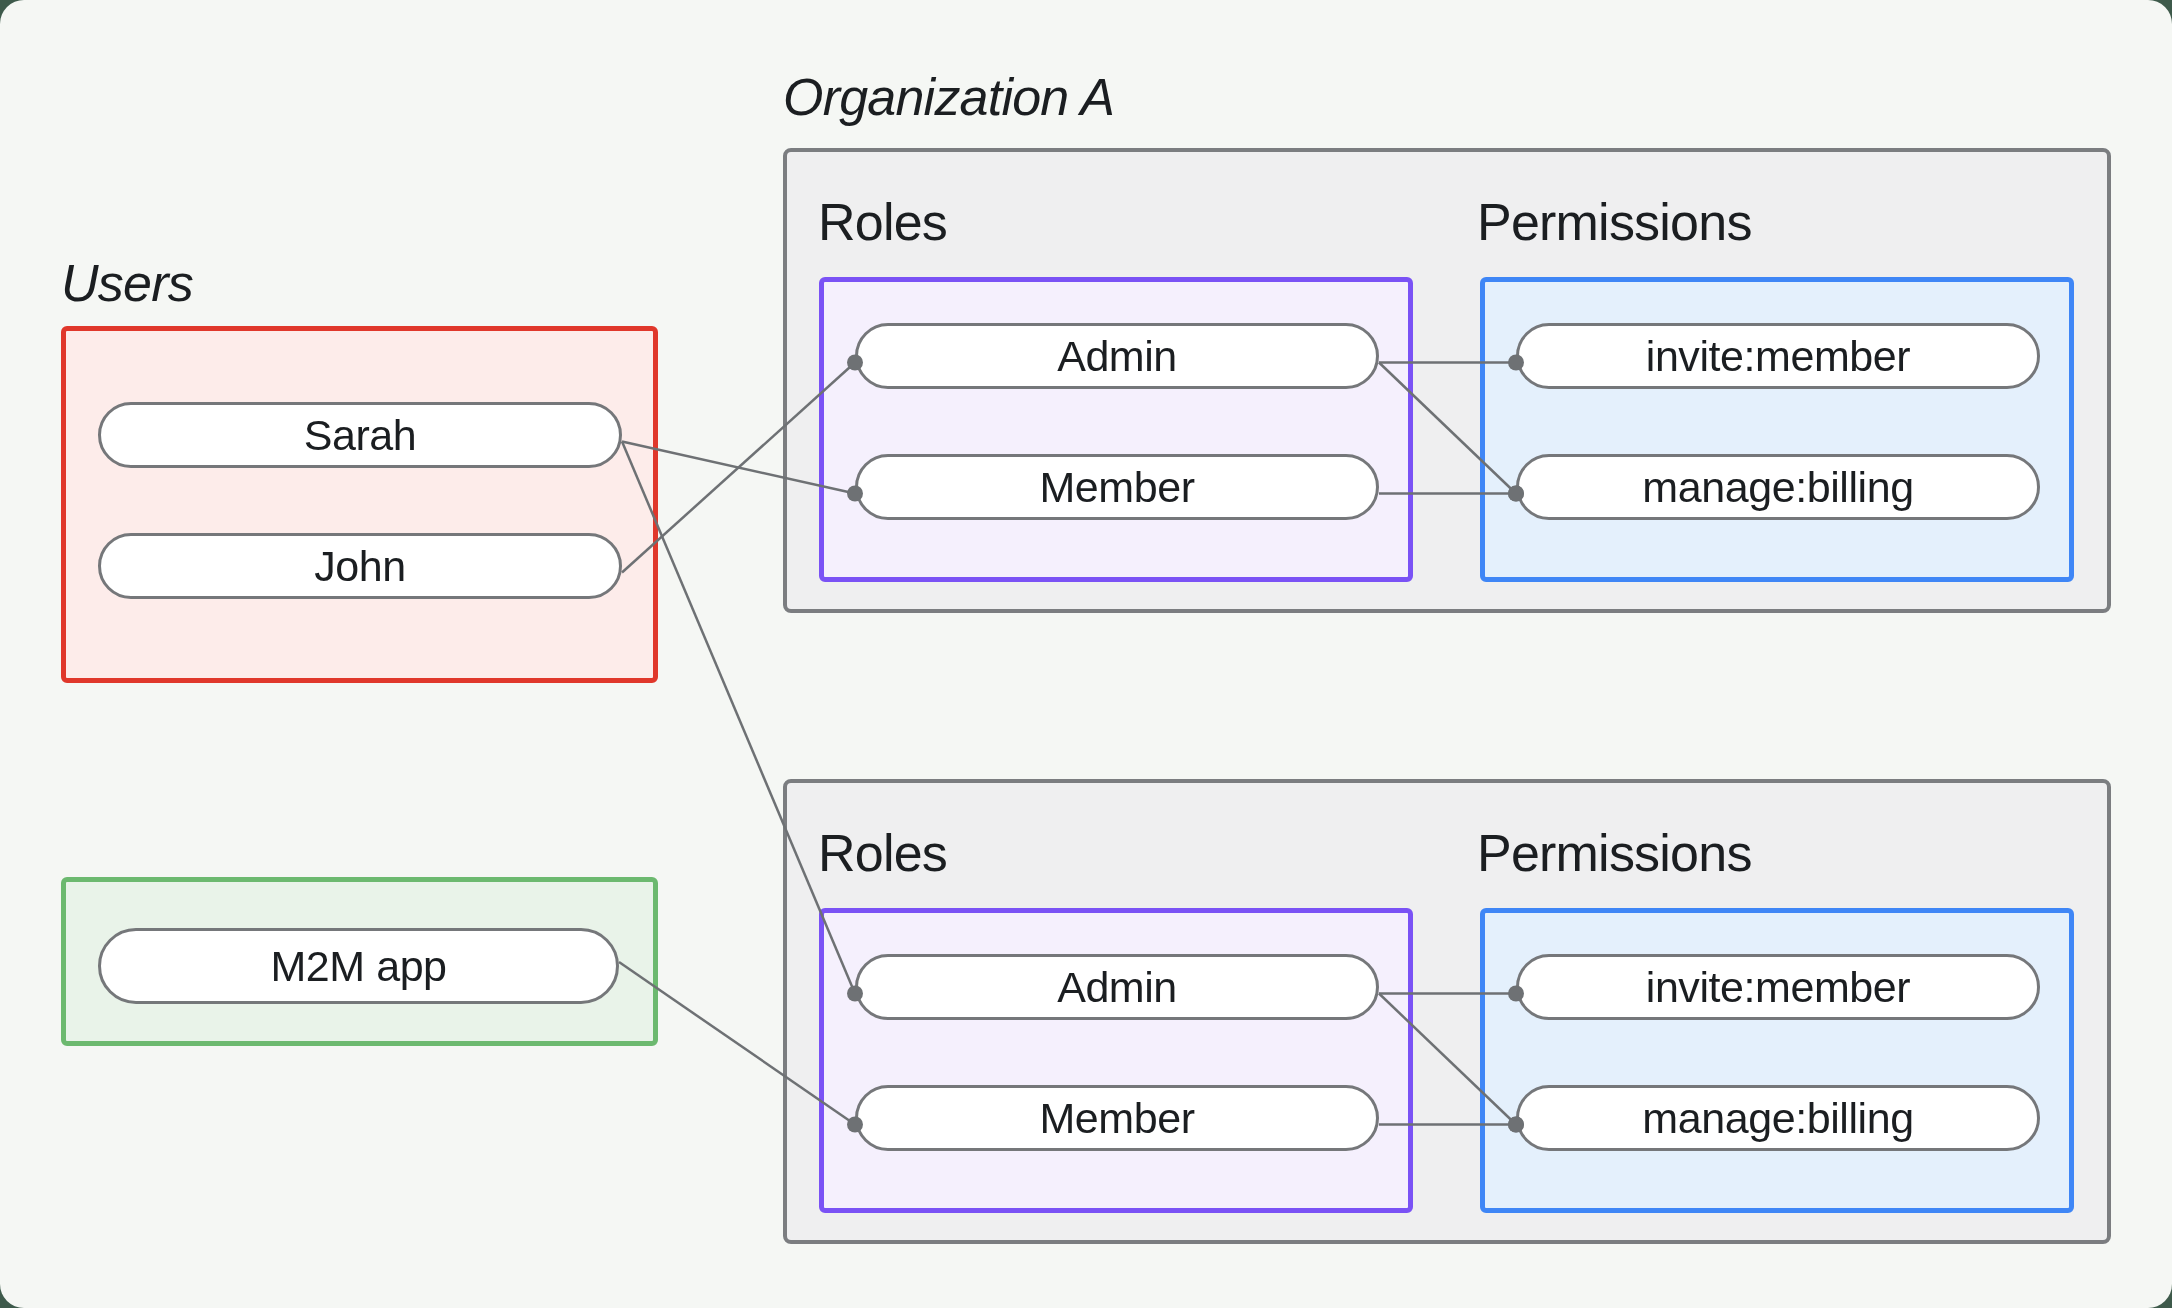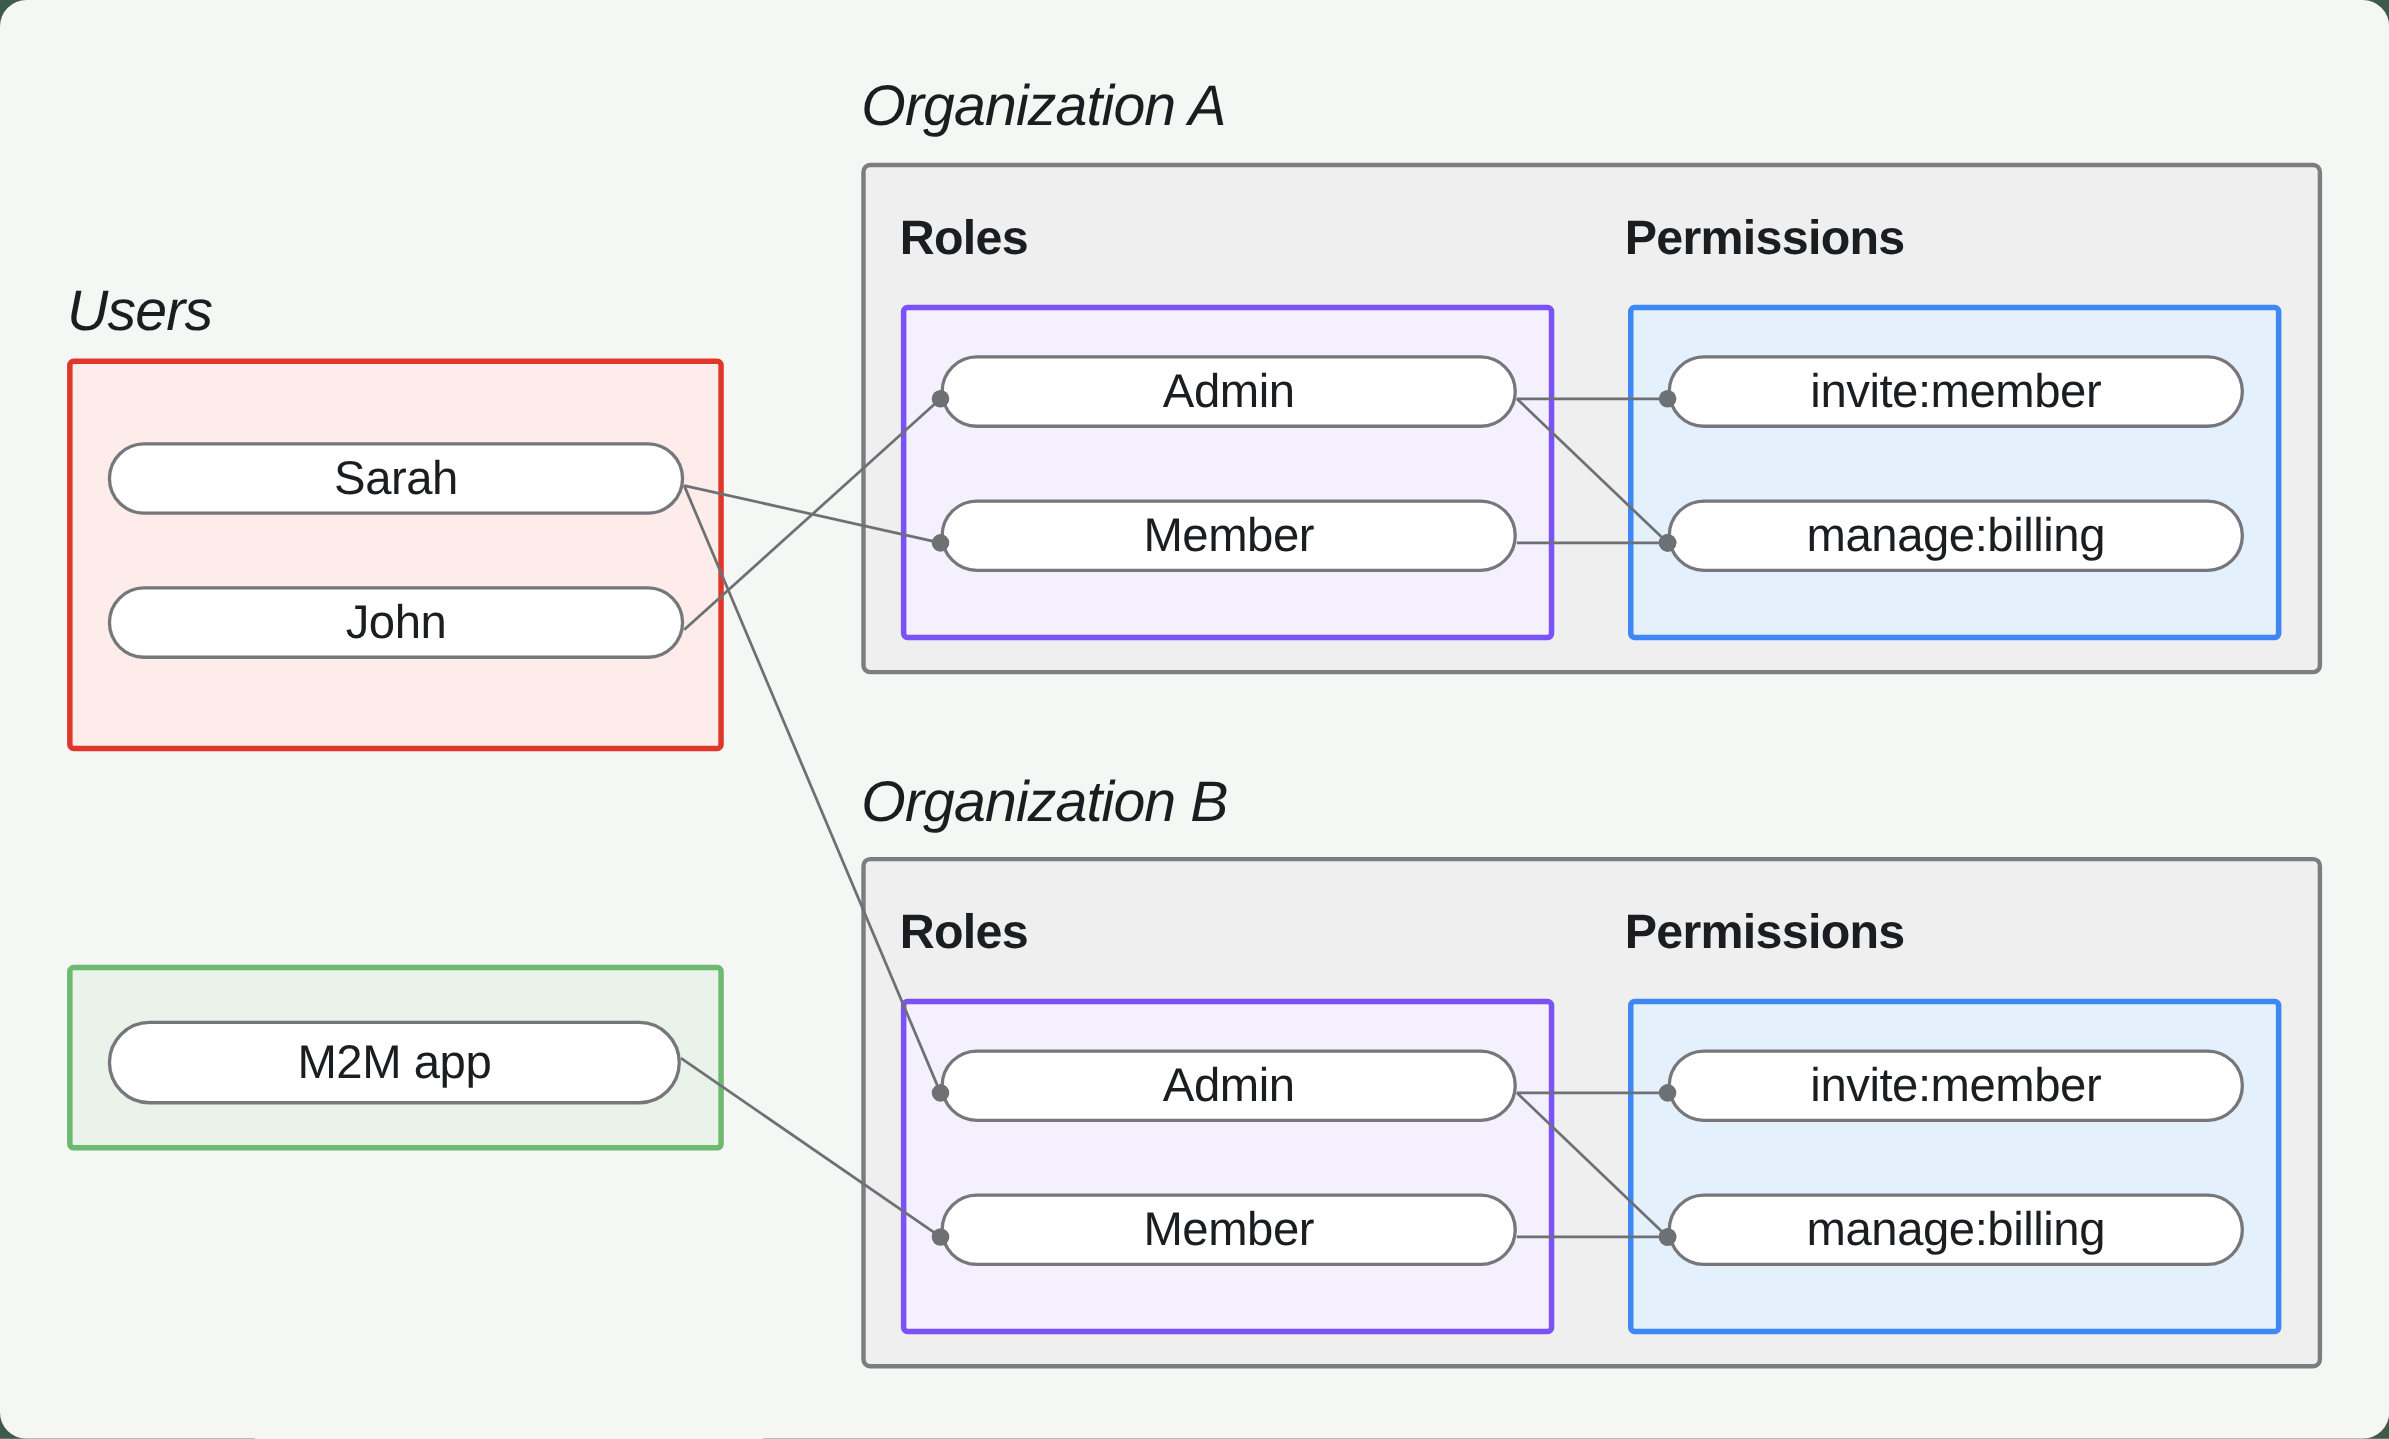--- a/index.html
+++ b/index.html
@@ -11,21 +11,21 @@
   .canvas{
     position:relative;width:2172px;height:1308px;
     background:var(--page-bg,#f5f7f4);
     border-radius:24px;overflow:hidden;
   }
   .title{
     position:absolute;font-size:52px;font-weight:500;line-height:1.2;
     color:var(--text,#1b1e21);letter-spacing:-0.015em;white-space:nowrap;font-style:italic;
   }
   .sublabel{
-    position:absolute;font-size:44px;font-weight:700;line-height:1.2;
+    position:absolute;font-size:52px;font-weight:400;line-height:1.2;
     color:var(--text,#1b1e21);letter-spacing:-0.015em;white-space:nowrap;
   }
   .groupbox{position:absolute;border-radius:6px;box-sizing:border-box;}
   .users-box{border:5px solid var(--users-border,#e0372b);background:var(--users-bg,#fdecea);}
   .m2m-box{border:5px solid var(--m2m-border,#6cb96f);background:var(--m2m-bg,#e9f3e9);}
   .orgbox{
     position:absolute;box-sizing:border-box;border-radius:8px;
     border:4px solid var(--org-border,#7b7d80);
     background:var(--org-bg,#efeff0);
   }
@@ -62,21 +62,20 @@
   <div class="orgbox" style="left:783px;top:148px;width:1328px;height:465px;"></div>
   <div class="sublabel" style="left:818px;top:191px;">Roles</div>
   <div class="sublabel" style="left:1477px;top:191px;">Permissions</div>
   <div class="innerbox roles-box" style="left:819px;top:277px;width:594px;height:305px;"></div>
   <div class="innerbox perms-box" style="left:1480px;top:277px;width:594px;height:305px;"></div>
   <div class="pill" style="left:855px;top:323px;">Admin</div>
   <div class="pill" style="left:855px;top:454px;">Member</div>
   <div class="pill" style="left:1516px;top:323px;">invite:member</div>
   <div class="pill" style="left:1516px;top:454px;">manage:billing</div>
 
-  <div class="title" style="left:783px;top:698px;">Organization B</div>
   <div class="orgbox" style="left:783px;top:779px;width:1328px;height:465px;"></div>
   <div class="sublabel" style="left:818px;top:822px;">Roles</div>
   <div class="sublabel" style="left:1477px;top:822px;">Permissions</div>
   <div class="innerbox roles-box" style="left:819px;top:908px;width:594px;height:305px;"></div>
   <div class="innerbox perms-box" style="left:1480px;top:908px;width:594px;height:305px;"></div>
   <div class="pill" style="left:855px;top:954px;">Admin</div>
   <div class="pill" style="left:855px;top:1085px;">Member</div>
   <div class="pill" style="left:1516px;top:954px;">invite:member</div>
   <div class="pill" style="left:1516px;top:1085px;">manage:billing</div>
 

